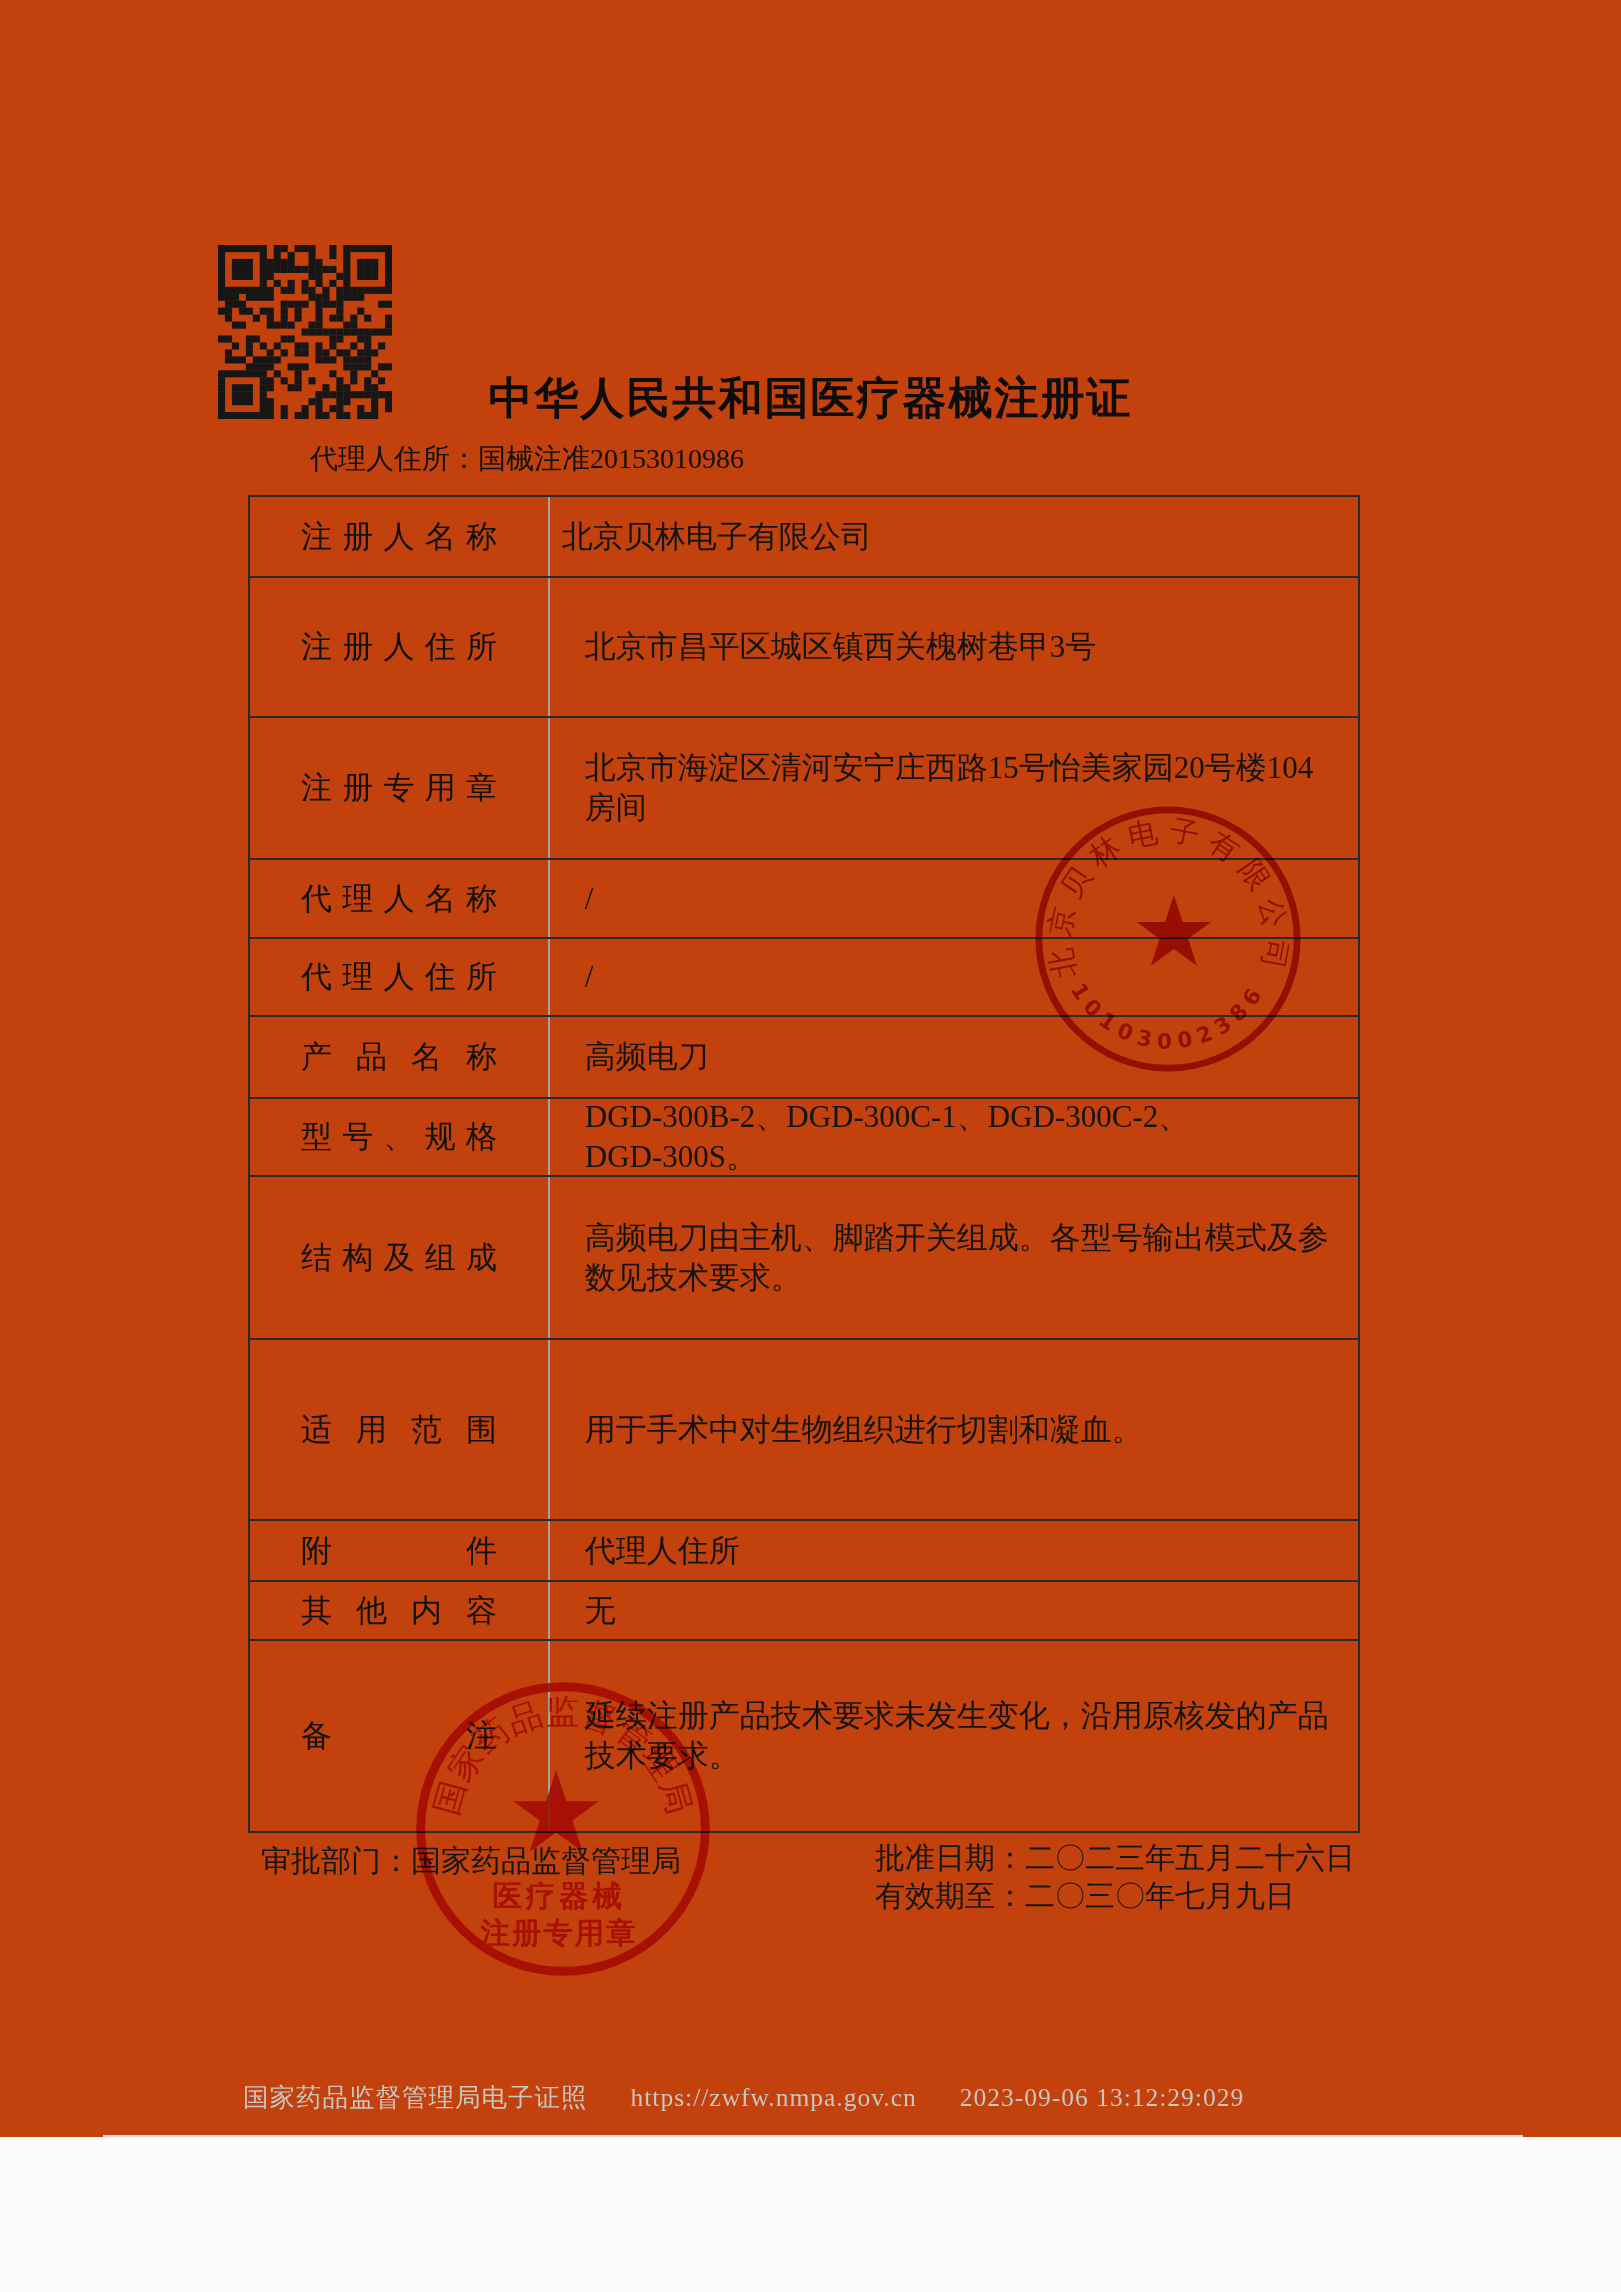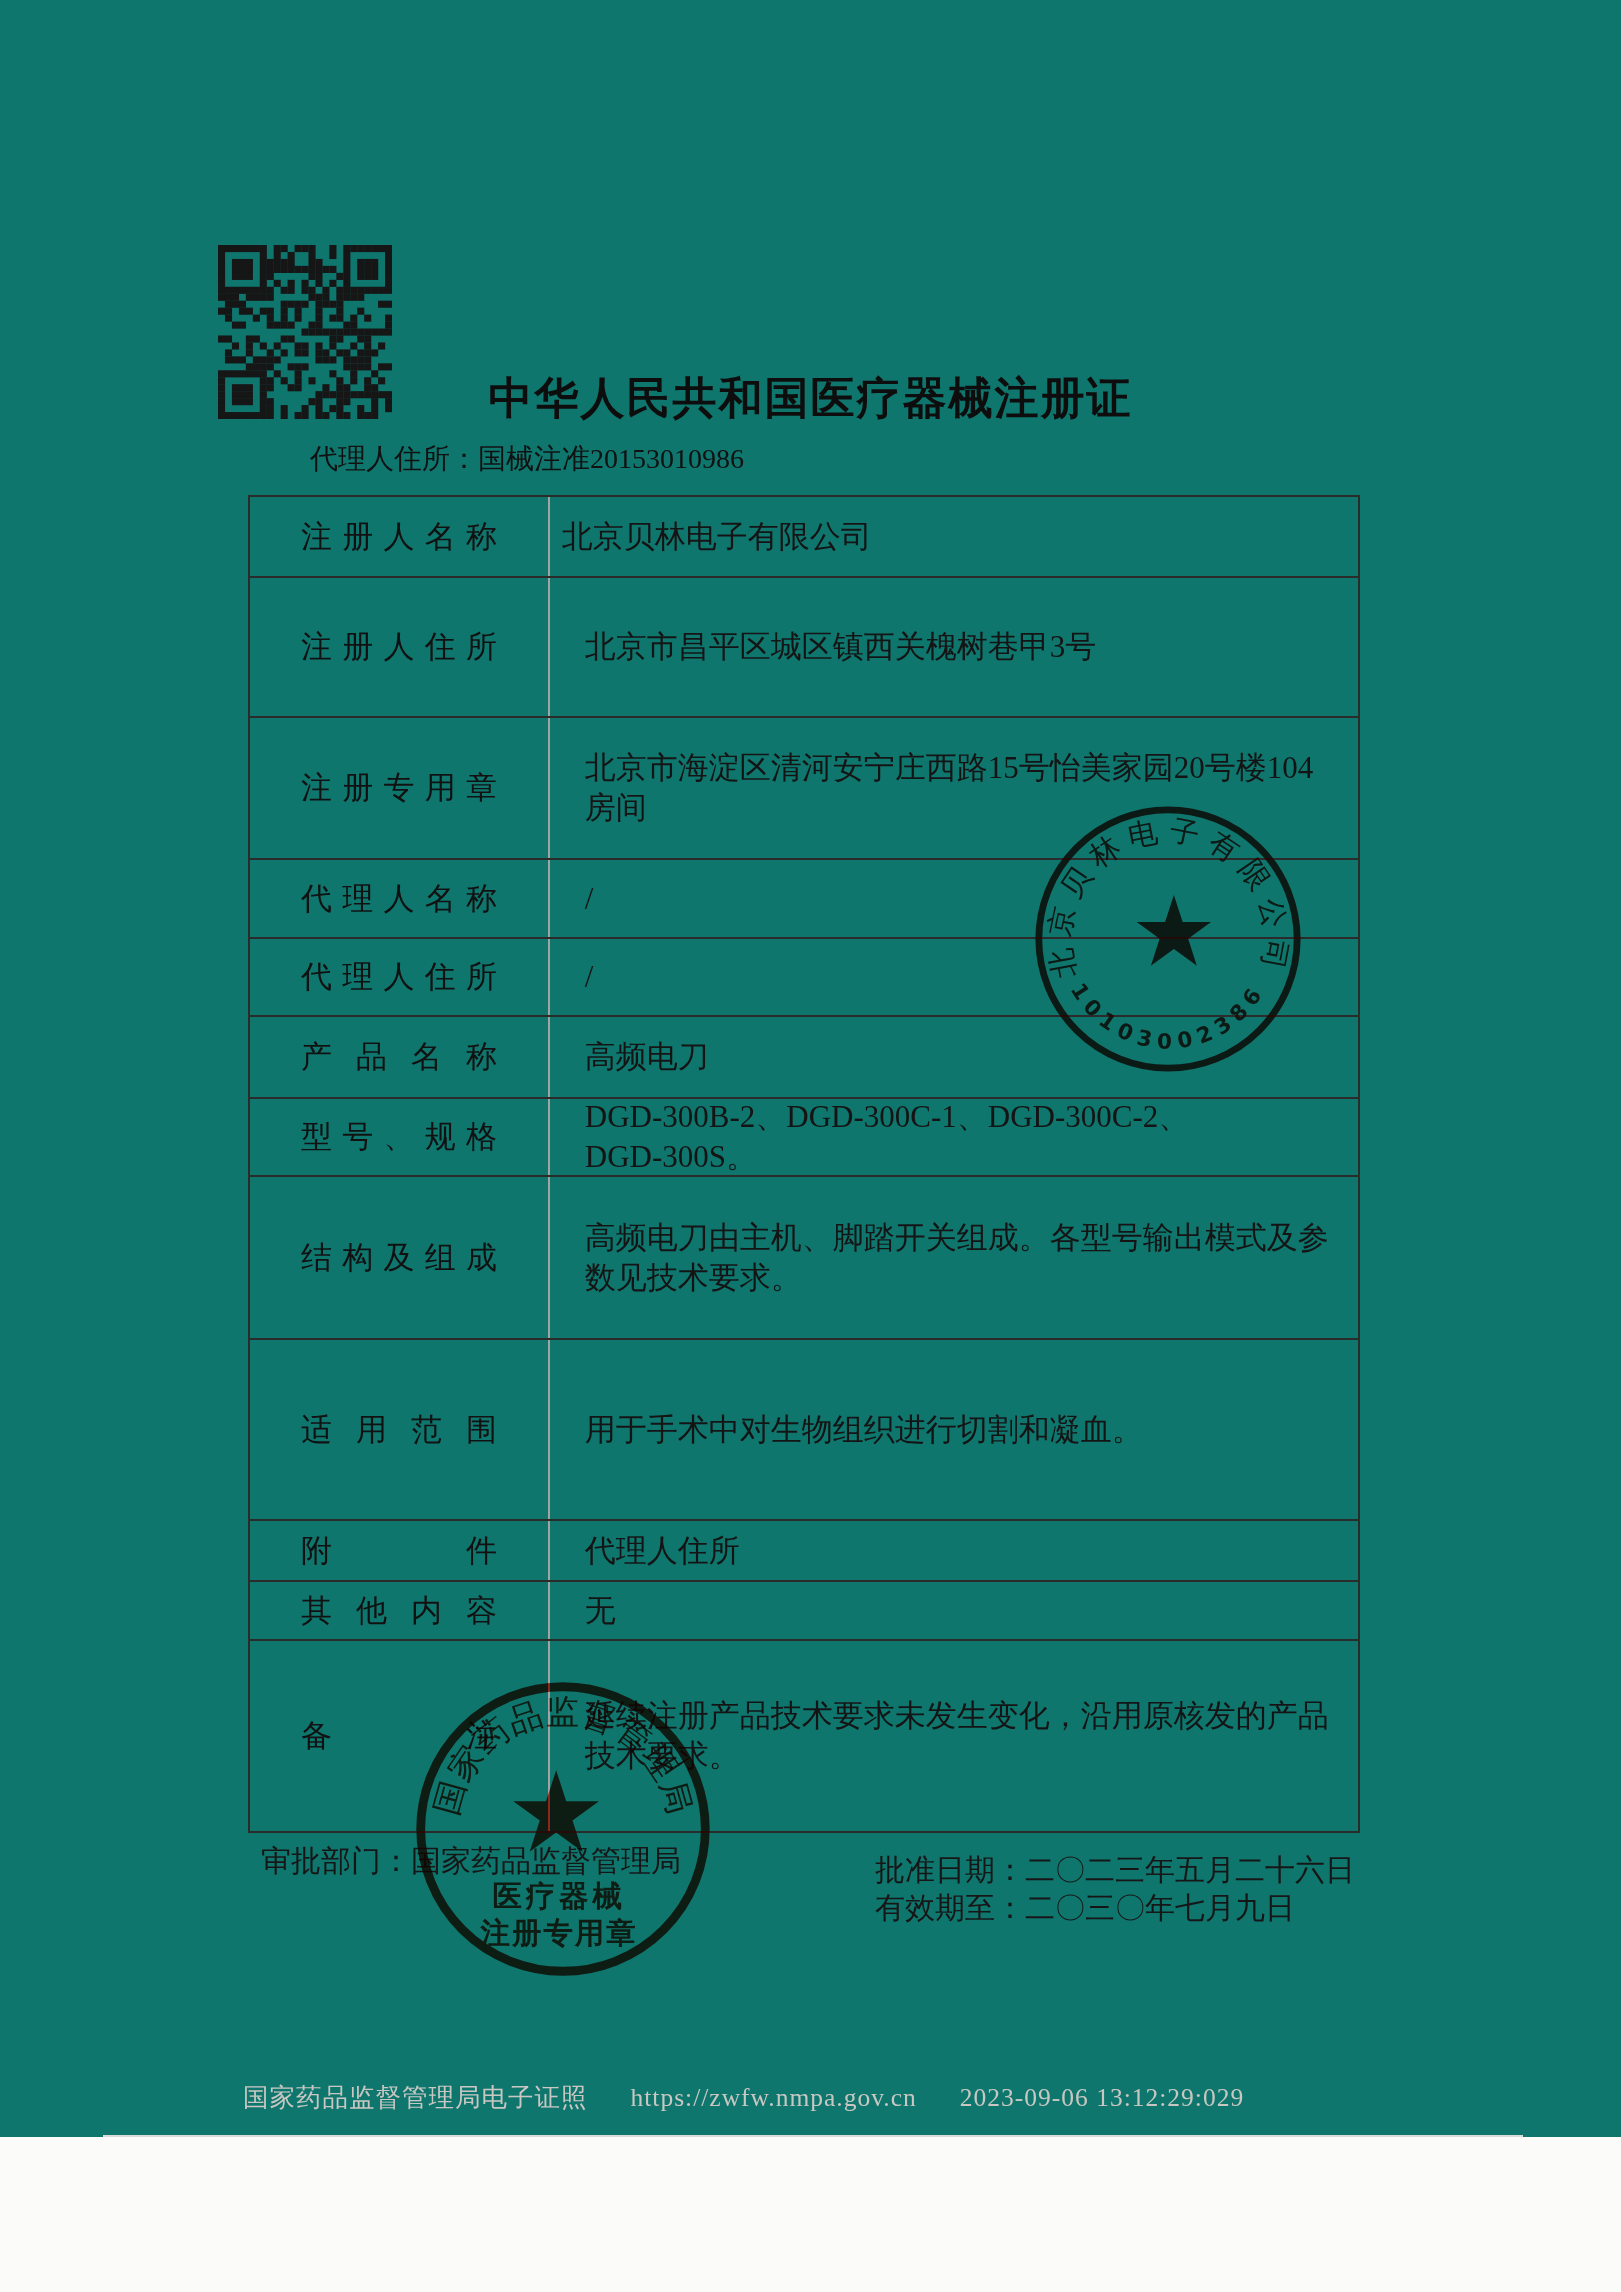--- a/index.html
+++ b/index.html
@@ -1,16 +1,16 @@
 <!DOCTYPE html>
 <html><head>
 <meta charset="utf-8">
 <style>
   html,body{margin:0;padding:0;background:#ffffff;}
-  .page{position:relative;width:1621px;height:2293px;background:#0f766e;overflow:hidden;
+  .page{position:relative;width:1621px;height:2293px;background:#c2410c;overflow:hidden;
         font-family:"Liberation Serif", serif;color:#141414;}
 
   
   .qr{position:absolute;left:218px;top:245px;width:174px;height:174px;}
   .title{position:absolute;left:0;top:369px;width:1621px;text-align:center;
          font-family:"Liberation Sans", sans-serif;font-weight:700;
          font-size:44px;letter-spacing:2px;color:#0d0d0d;}
   .certline{position:absolute;left:310px;top:440px;font-size:28px;color:#111;}
 
   
@@ -25,21 +25,21 @@
        font-family:"Liberation Sans", sans-serif;font-size:31px;color:#111;line-height:1.2;}
   .cell-v{flex:1;display:flex;align-items:center;box-sizing:border-box;
           padding:3.9px 17.6px 3.9px 11.8px;}
   .val{font-size:31px;line-height:1.28;white-space:pre-wrap;color:#141414;}
   .h81{height:79px}.h143{height:140px}.h145{height:142px}.h80{height:78px}
   .h84{height:82px}.h166{height:163px}.h164{height:181px}.h62{height:61px}
   .h60{height:59px}.h196{height:192px}
 
   
   .approval-dept{position:absolute;left:261px;top:1841px;font-size:30px;color:#161616;}
-  .dates{position:absolute;left:875px;top:1839px;font-size:30px;color:#161616;line-height:38px;margin-top:12px;}
+  .dates{position:absolute;left:875px;top:1839px;font-size:30px;color:#161616;line-height:38px;}
 
   
   .stamp{position:absolute;mix-blend-mode:multiply;opacity:.92;}
   .stamp-company{left:1031px;top:802px;}
   .stamp-gov{left:406px;top:1672px;}
 
   
   .footer{position:absolute;left:243px;top:2080px;font-size:25.5px;letter-spacing:1px;
           color:#c8c7c2;white-space:nowrap;}
   .footer span{margin-right:43px;}

